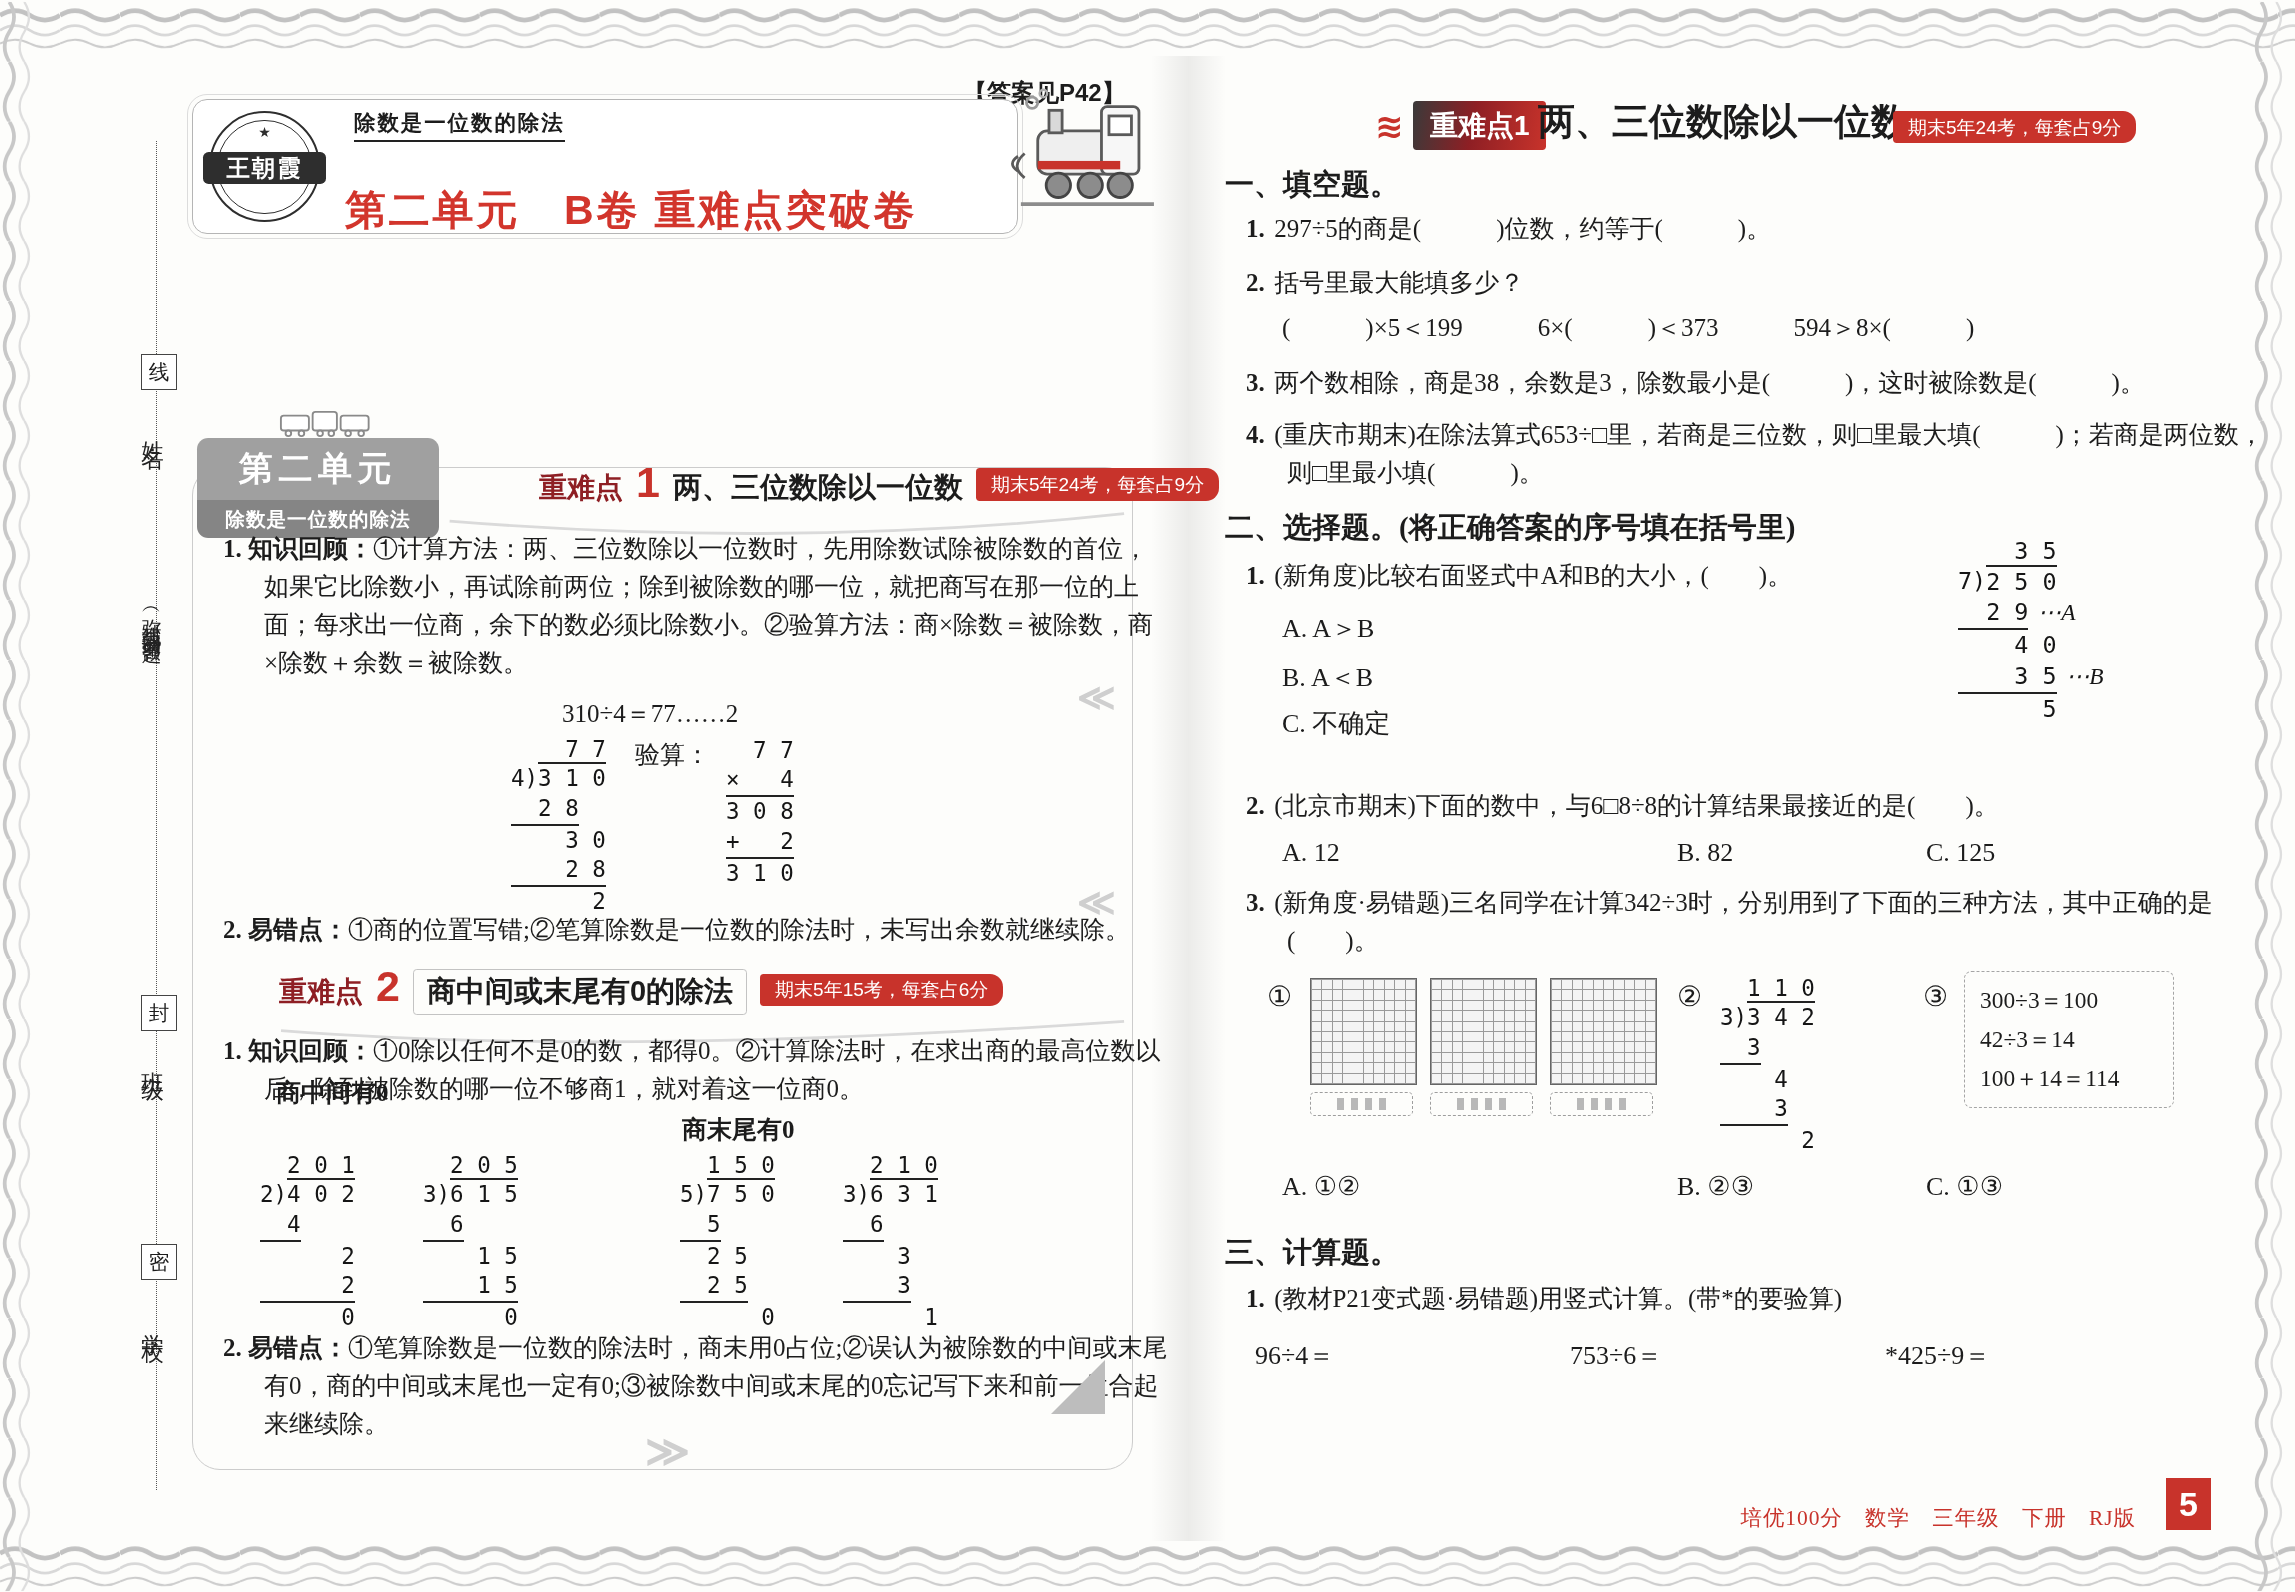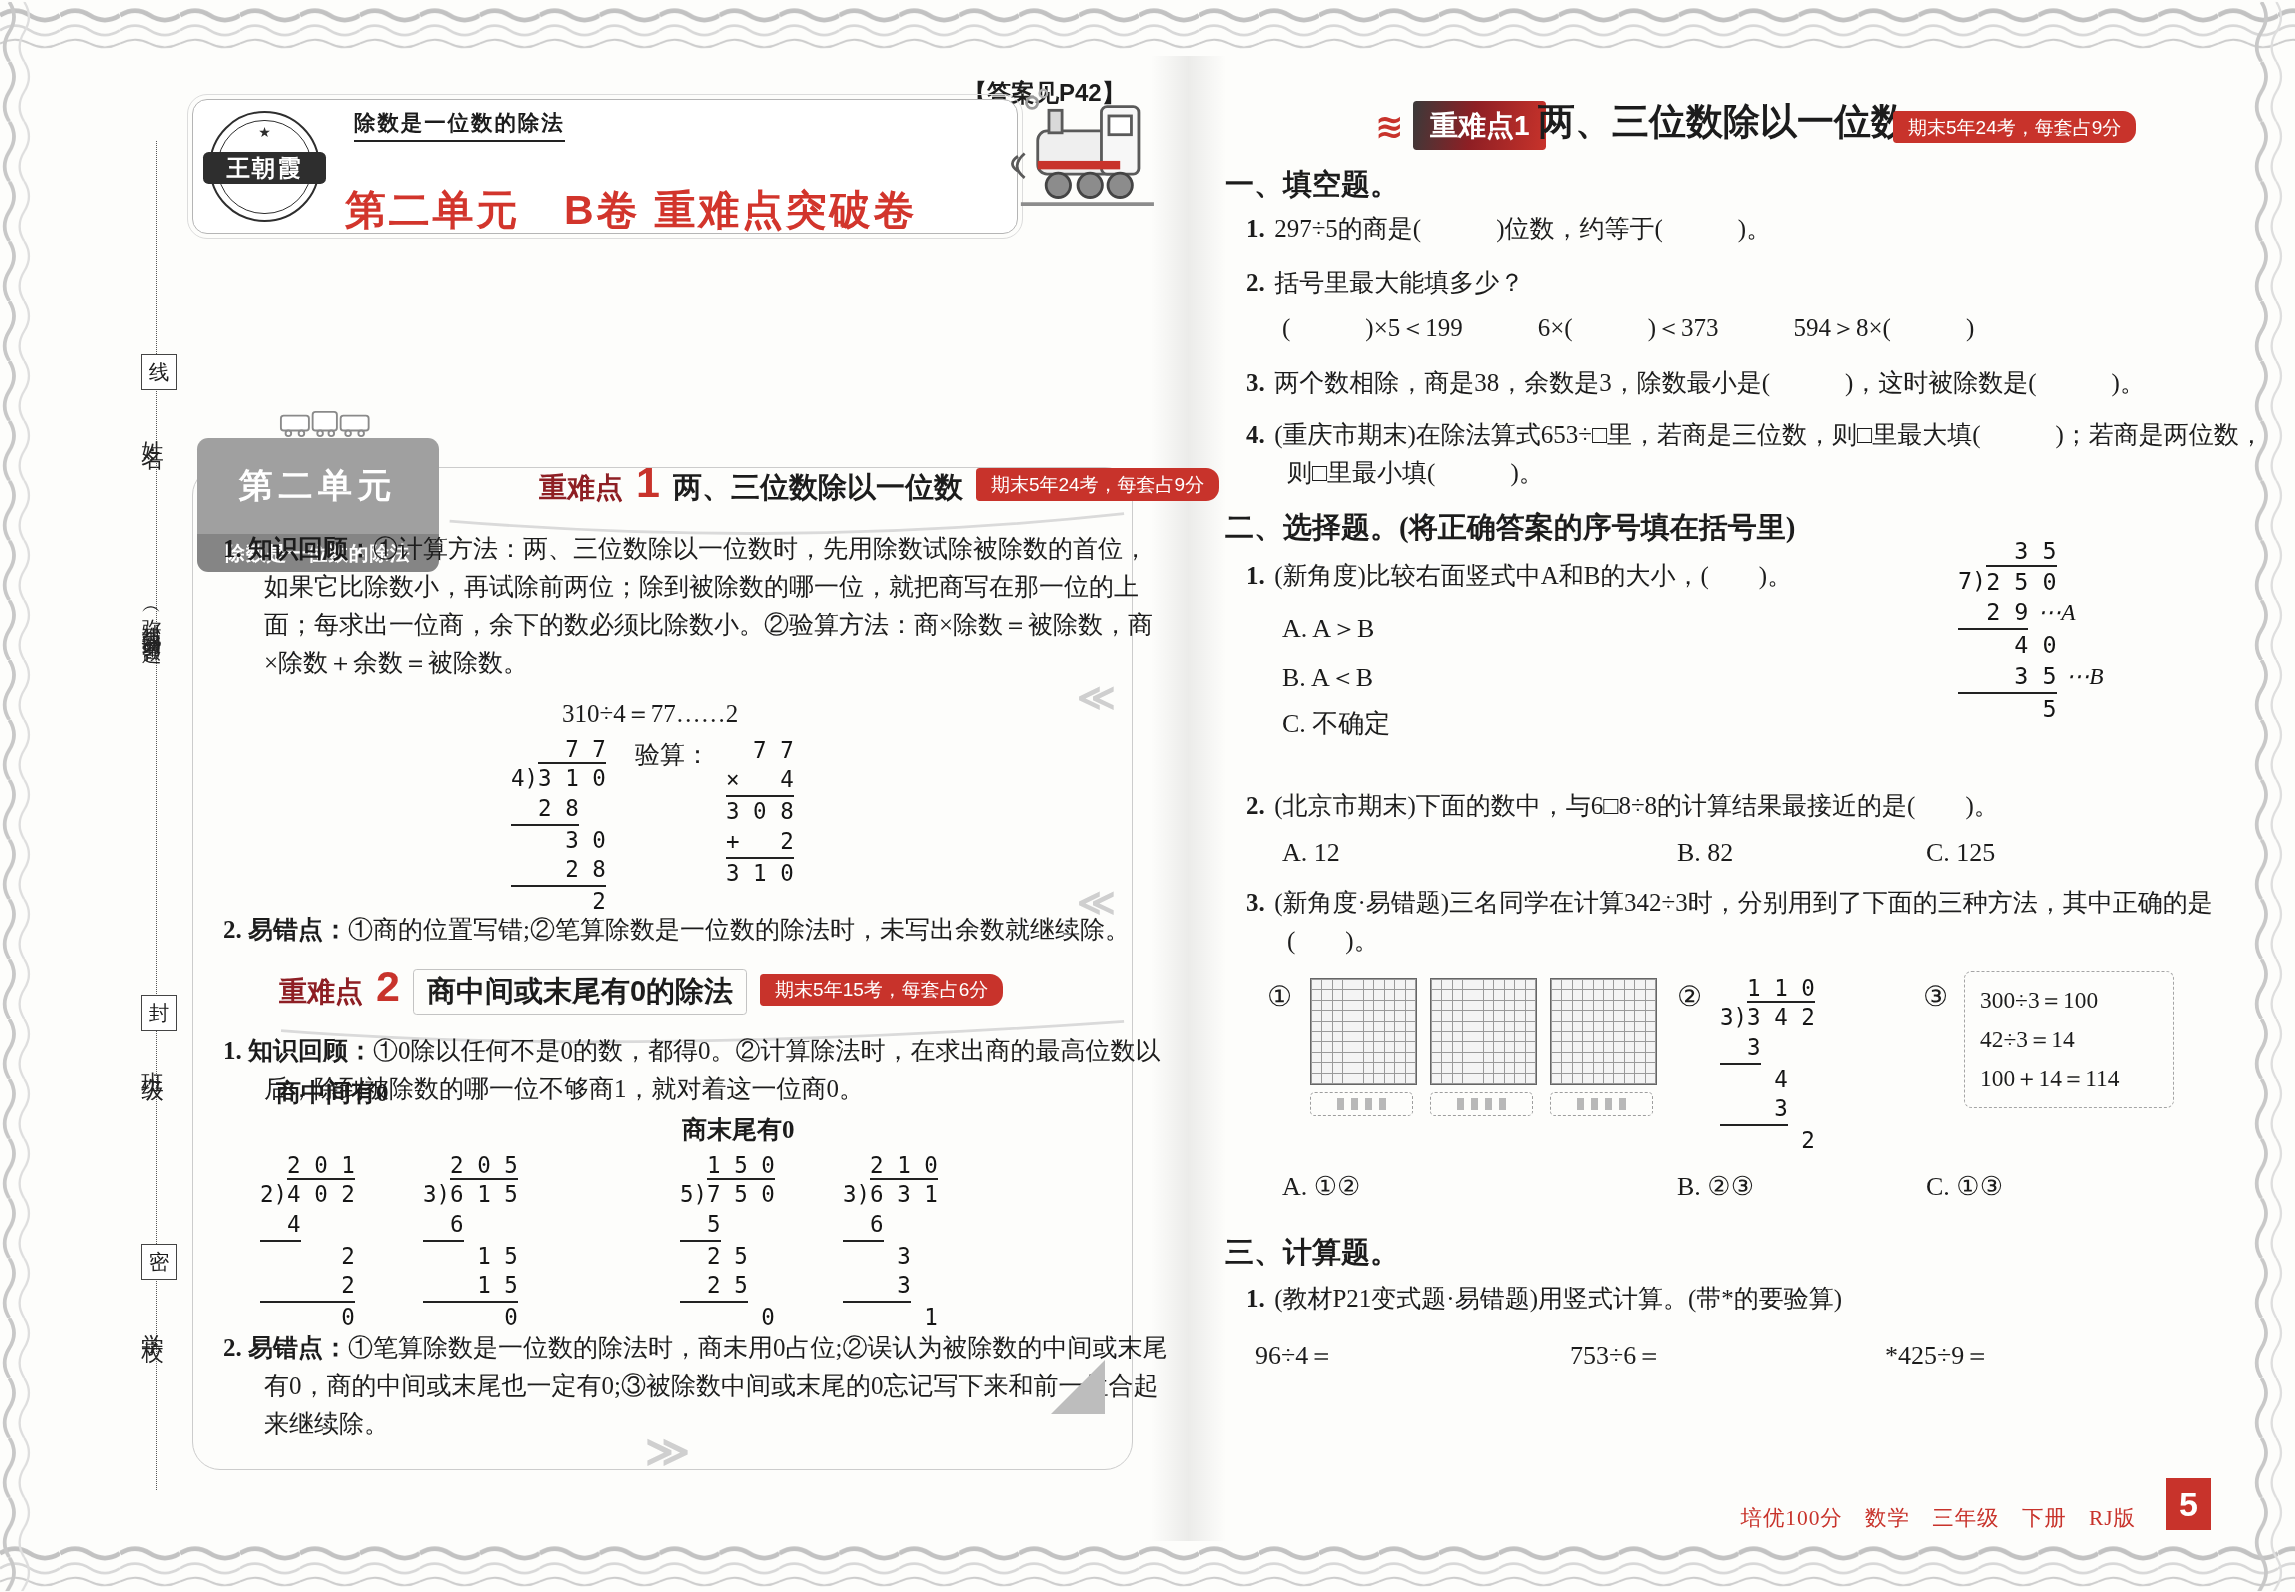--- a/index.html
+++ b/index.html
@@ -13,21 +13,21 @@
   .qnum{font-weight:bold;margin-right:9.4px;}
   .sec-head{font-size:29px;font-weight:bold;}
   .opt{font-size:26px;}
 
   
   .banner{border:1.9px solid #b5b5b5;border-radius:15px;outline:1.9px solid #dcdcdc;outline-offset:4.7px;background:#fff;}
   .tab-label{font-size:21.5px;font-weight:bold;border-bottom:2.8px solid #222;padding-bottom:3.7px;letter-spacing:1.9px;}
   .main-title{font-size:41px;font-weight:bold;color:#d2352c;letter-spacing:2.8px;margin-top:32px;}
 
   
-  .ubadge1{background:#a0a0a0;color:#fff;font-weight:bold;font-size:34px;text-align:center;padding:25px 0;
+  .ubadge1{background:#a0a0a0;color:#fff;font-weight:bold;font-size:34px;text-align:center;padding:8px 0;
            border-radius:11.2px 11.2px 0 0;letter-spacing:5.6px;}
   .ubadge2{background:#858585;color:#fff;font-weight:bold;font-size:19.7px;text-align:center;padding:5.6px 0;
            border-radius:0 0 11.2px 11.2px;letter-spacing:0.9px;}
 
   
   .kp-head{display:flex;align-items:baseline;gap:13px;white-space:nowrap;}
   .kp-label{color:#8e1f24;font-weight:bold;font-size:28px;}
   .kp-num{color:#c8332b;font-weight:bold;font-size:43px;line-height:1;}
   .kp-title{font-size:29px;font-weight:bold;}
   .boxed{border:1.9px solid #c3c3c3;border-radius:3.7px;padding:1.9px 13px;}

